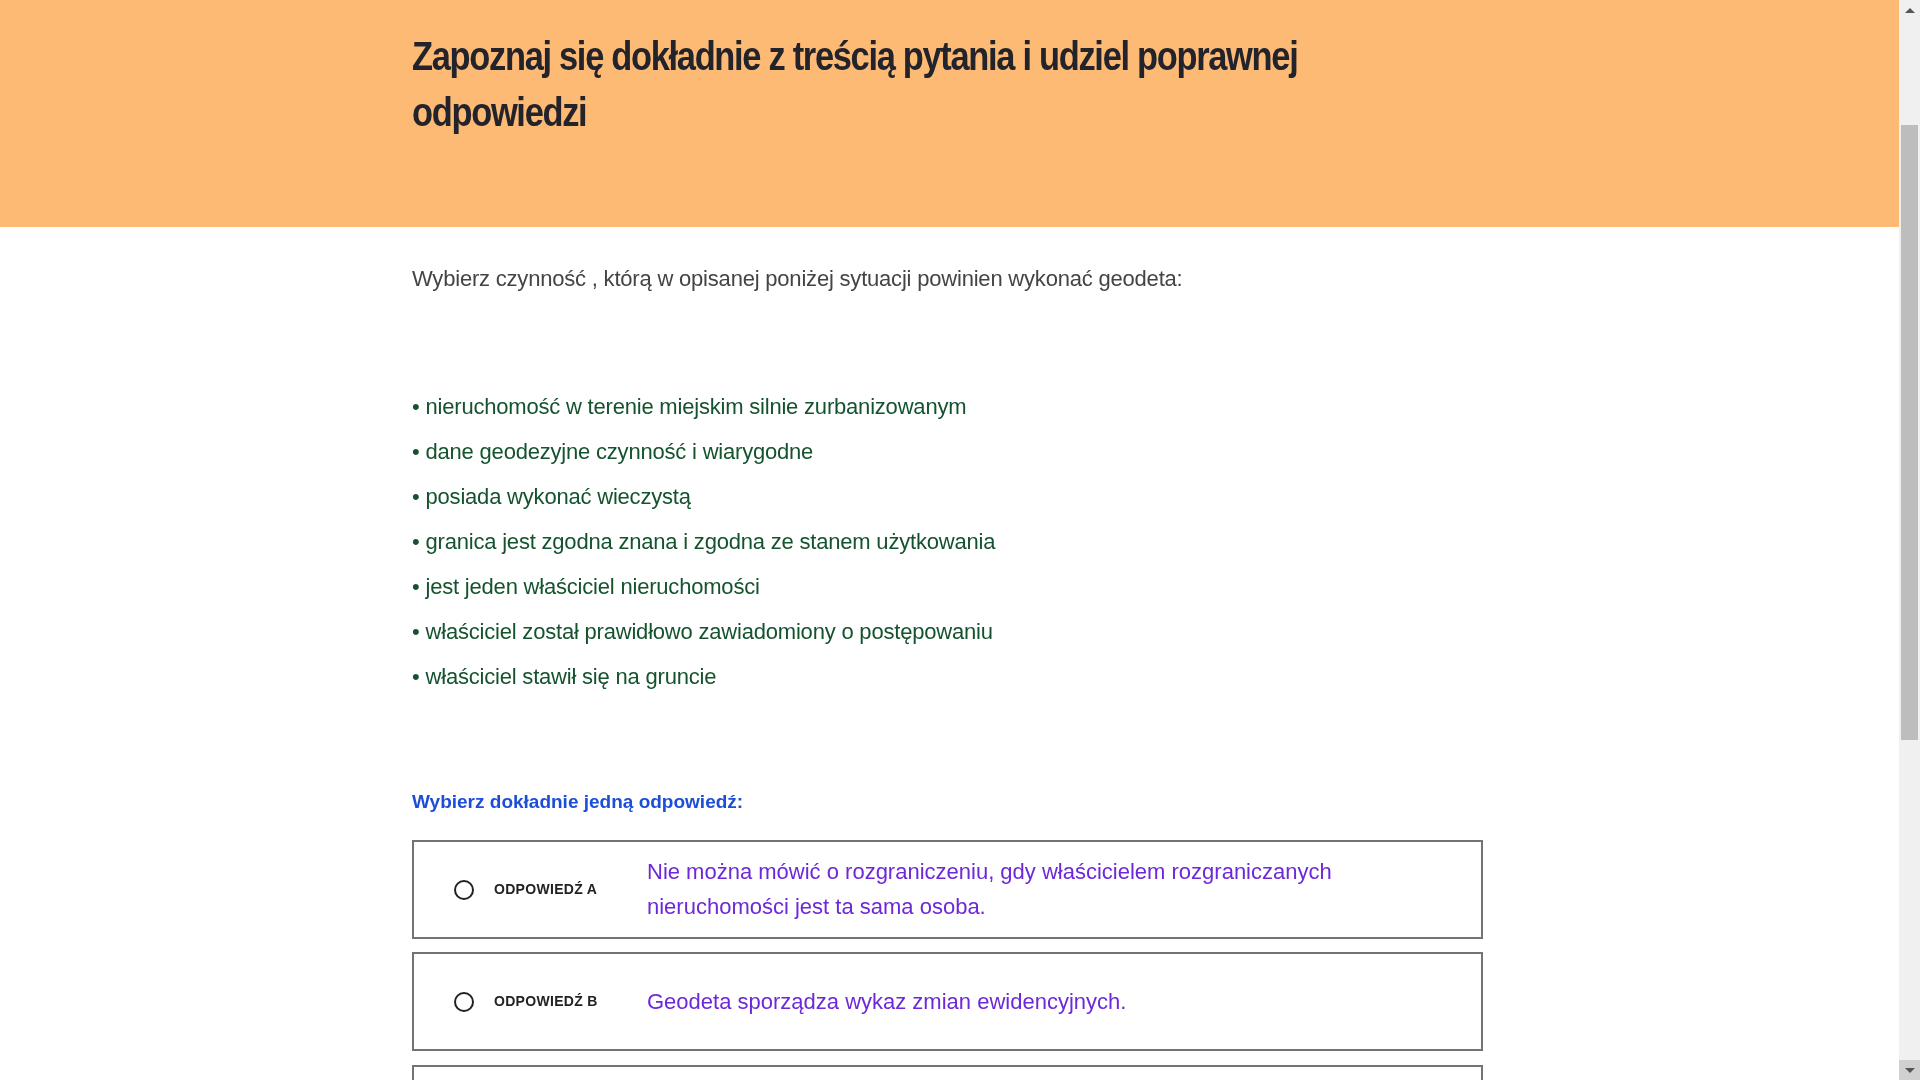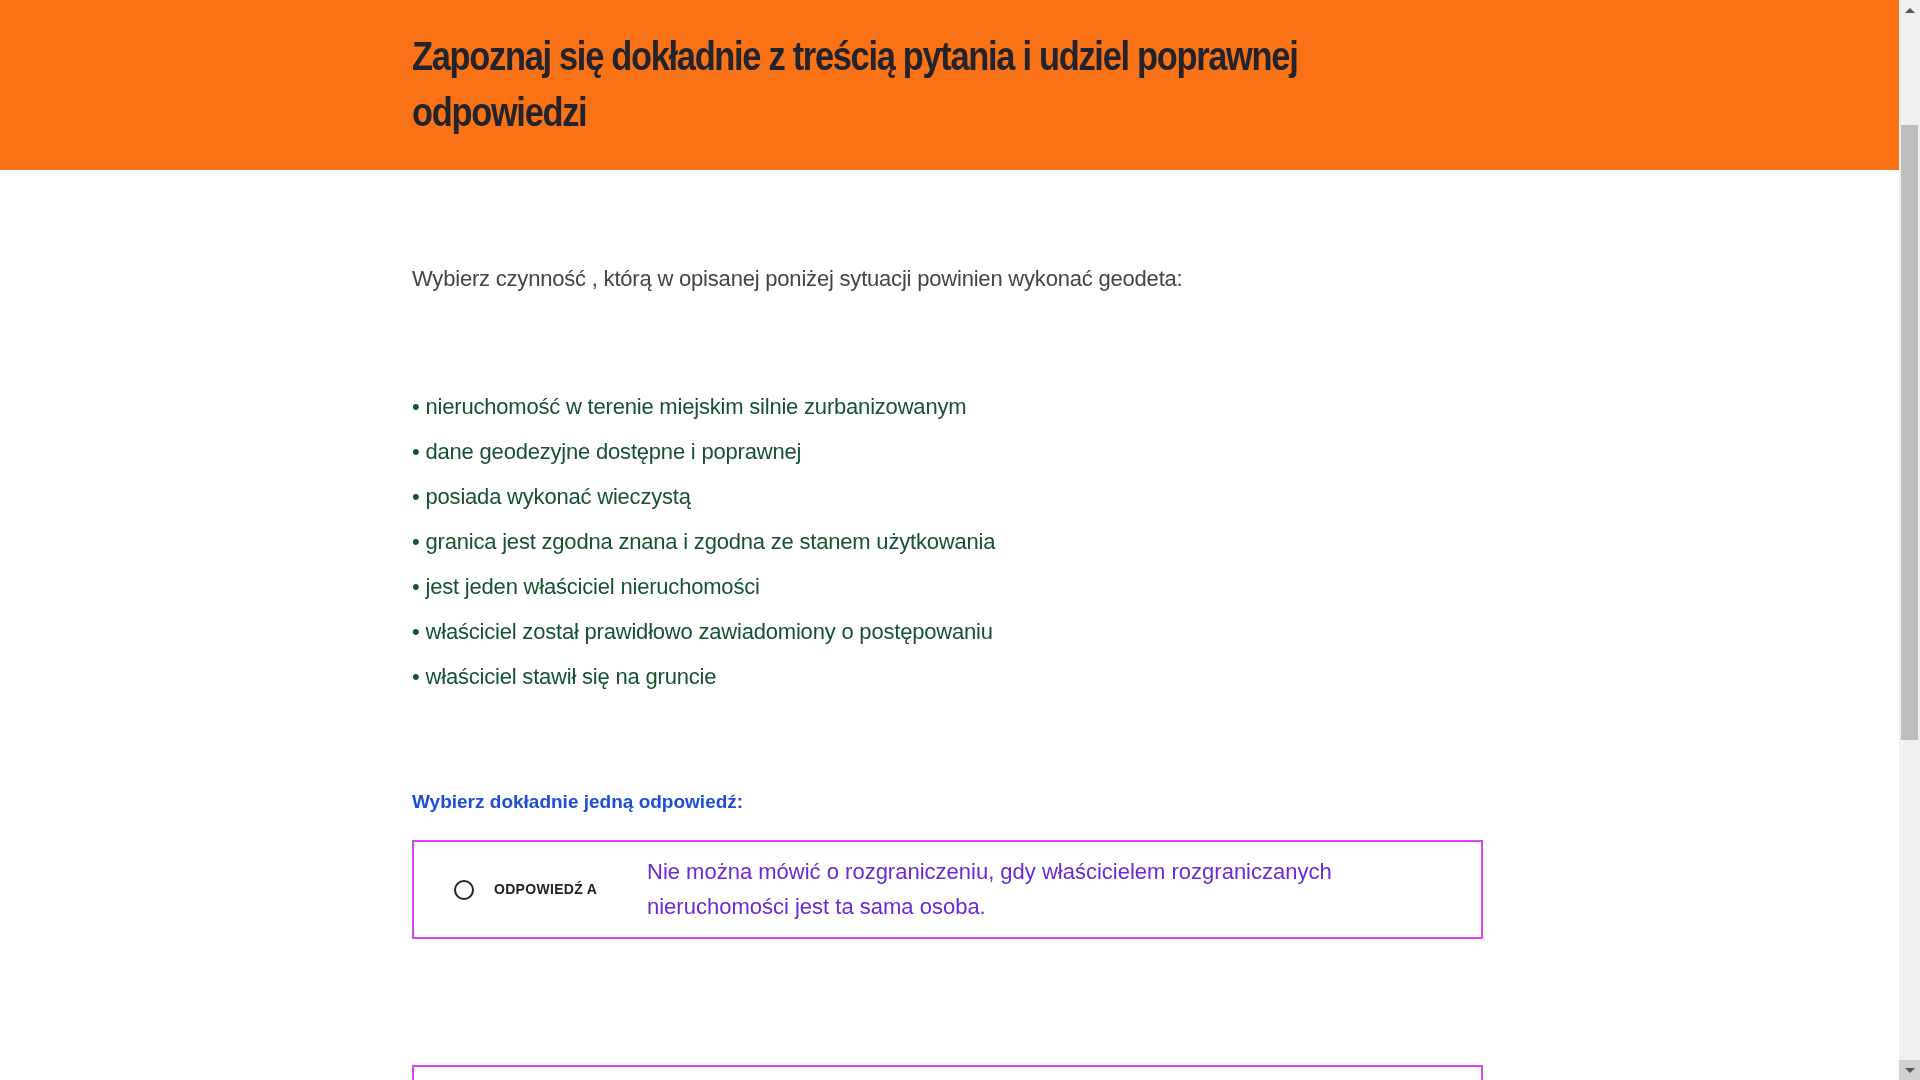--- a/index.html
+++ b/index.html
@@ -3,22 +3,22 @@
 <meta charset="utf-8">
 <style>
   html, body { margin:0; padding:0; }
   body {
     width:1920px; height:1080px; overflow:hidden; position:relative;
     background:#ffffff;
     font-family:"Liberation Sans", sans-serif;
   }
   .page { position:absolute; left:0; top:0; width:1899px; height:1080px; overflow:hidden; background:#fff; }
   .header {
-    position:absolute; left:0; top:0; width:1899px; height:170px;
-    background:#f97316;
+    position:absolute; left:0; top:0; width:1899px; height:227px;
+    background:#fdba74;
   }
   .header-title {
     position:absolute; left:412px; top:28px; width:1000px;
     font-family:"Liberation Sans", sans-serif;
     font-weight:bold; font-size:40px; line-height:56px;
     color:#23232b; letter-spacing:-1.5px;
     transform:scaleX(0.86); transform-origin:left top;
     width:1200px;
   }
   .intro {
@@ -34,21 +34,21 @@
     font-size:22px; line-height:45px; color:#14532d; letter-spacing:-0.2px;
     white-space:nowrap;
   }
   .bullets li .dot { margin-right:6px; }
   .instruction {
     position:absolute; left:412px; top:790px;
     font-size:19px; font-weight:bold; color:#1d4ed8; line-height:24px;
   }
   .answer {
     position:absolute; left:412px; width:1071px; box-sizing:border-box;
-    border:2px solid #d946ef; background:#fff; cursor:pointer;
+    border:2px solid #737373; background:#fff; cursor:pointer;
   }
   .answer .radio {
     position:absolute; left:40px; width:20px; height:20px;
     border:2px solid #222; border-radius:50%; box-sizing:border-box;
   }
   .answer .label {
     position:absolute; left:80px;
     font-size:14px; font-weight:bold; color:#222; letter-spacing:0.3px;
   }
   .answer .text {
@@ -79,36 +79,41 @@
 <div class="page">
 
   <div class="header">
     <div class="header-title">Zapoznaj się dokładnie z treścią pytania i udziel poprawnej odpowiedzi</div>
   </div>
 
   <div class="intro">Wybierz czynność , którą w opisanej poniżej sytuacji powinien wykonać geodeta:</div>
 
   <ul class="bullets">
     <li><span class="dot">•</span><span>nieruchomość w terenie miejskim silnie zurbanizowanym</span></li>
-    <li><span class="dot">•</span><span>dane geodezyjne dostępne i poprawnej</span></li>
+    <li><span class="dot">•</span><span>dane geodezyjne czynność i wiarygodne</span></li>
     <li><span class="dot">•</span><span>posiada wykonać wieczystą</span></li>
     <li><span class="dot">•</span><span>granica jest zgodna znana i zgodna ze stanem użytkowania</span></li>
     <li><span class="dot">•</span><span>jest jeden właściciel nieruchomości</span></li>
     <li><span class="dot">•</span><span>właściciel został prawidłowo zawiadomiony o postępowaniu</span></li>
     <li><span class="dot">•</span><span>właściciel stawił się na gruncie</span></li>
   </ul>
 
   <div class="instruction">Wybierz dokładnie jedną odpowiedź:</div>
 
   <div class="answer" style="top:840px; height:99px;">
     <span class="radio" style="top:38px;"></span>
     <span class="label" style="top:39px;">ODPOWIEDŹ A</span>
     <span class="text" style="top:12px;">Nie można mówić o rozgraniczeniu, gdy właścicielem rozgraniczanych nieruchomości jest ta sama osoba.</span>
   </div>
 
+  <div class="answer" style="top:952px; height:99px;">
+    <span class="radio" style="top:38px;"></span>
+    <span class="label" style="top:39px;">ODPOWIEDŹ B</span>
+    <span class="text" style="top:30px;">Geodeta sporządza wykaz zmian ewidencyjnych.</span>
+  </div>
 
   <div class="answer" style="top:1065px; height:99px;">
     <span class="label" style="top:39px;"></span>
     <span class="text" style="top:30px;"></span>
   </div>
 
 </div>
 
 <div class="scrollbar">
   <div class="scroll-up"></div>

